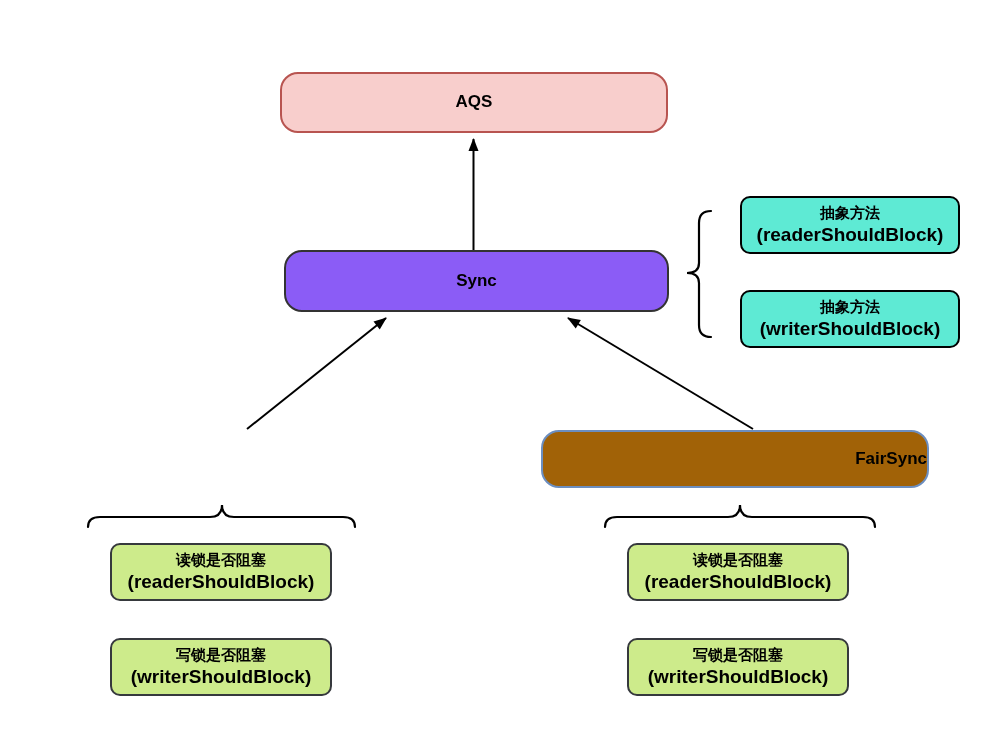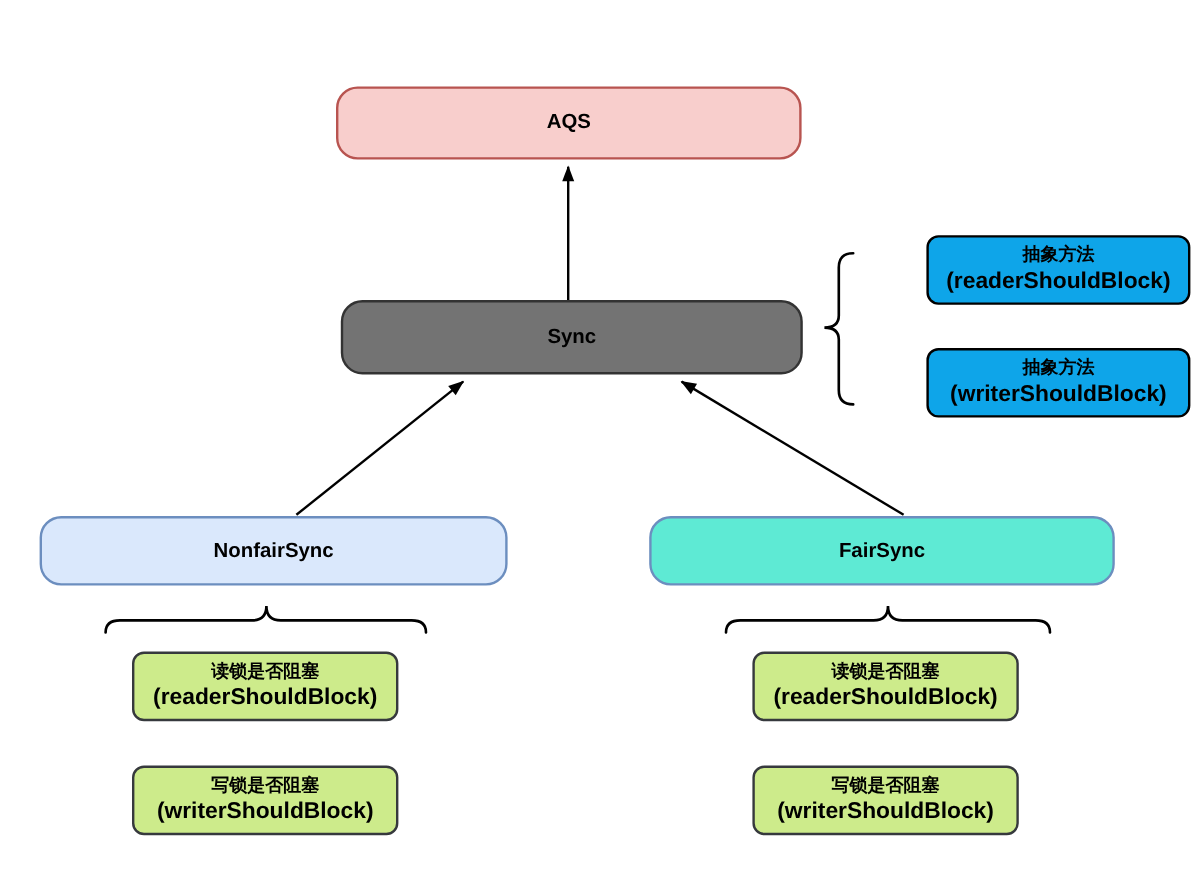--- a/index.html
+++ b/index.html
@@ -33,35 +33,34 @@
   .node .single { font-size: 17px; }
   .node .l1 { font-size: 15px; }
   .node .l2 { font-size: 19px; }
 
   .aqs {
     left: 280px; top: 72px; width: 388px; height: 61px;
     background: #f8cecc; border: 2px solid #b85450;
   }
   .sync {
     left: 284px; top: 250px; width: 385px; height: 62px;
-    background: #737373; border: 2px solid #333333;
+    background: #8b5cf6; border: 2px solid #333333;
   }
   .nonfair {
     left: 33px; top: 430px; width: 390px; height: 58px;
     background: #dae8fc; border: 2px solid #6c8ebf;
   }
   .fair {
     left: 541px; top: 430px; width: 388px; height: 58px;
-    background: #5eead4; border: 2px solid #6c8ebf;
+    background: #a16207; border: 2px solid #6c8ebf; align-items: flex-end;
   }
   .abstract-box {
     width: 220px; height: 58px;
-    background: #0ea5e9; border: 2px solid #000000;
+    background: #5eead4; border: 2px solid #000000;
     border-radius: 10px;
-    margin-left: 32px;
   }
   .abs1 { left: 740px; top: 196px; }
   .abs2 { left: 740px; top: 290px; }
   .method-box {
     width: 222px; height: 58px;
     background: #cdeb8b; border: 2px solid #36393d;
     border-radius: 10px;
   }
   .gl1 { left: 110px; top: 543px; }
   .gl2 { left: 110px; top: 638px; }
@@ -94,23 +93,20 @@
   </svg>
 
   <div class="node aqs">
     <span class="single">AQS</span>
   </div>
 
   <div class="node sync">
     <span class="single">Sync</span>
   </div>
 
-  <div class="node nonfair">
-    <span class="single">NonfairSync</span>
-  </div>
 
   <div class="node fair">
     <span class="single">FairSync</span>
   </div>
 
   <div class="node abstract-box abs1">
     <div class="l1">抽象方法</div>
     <div class="l2">(readerShouldBlock)</div>
   </div>
 

